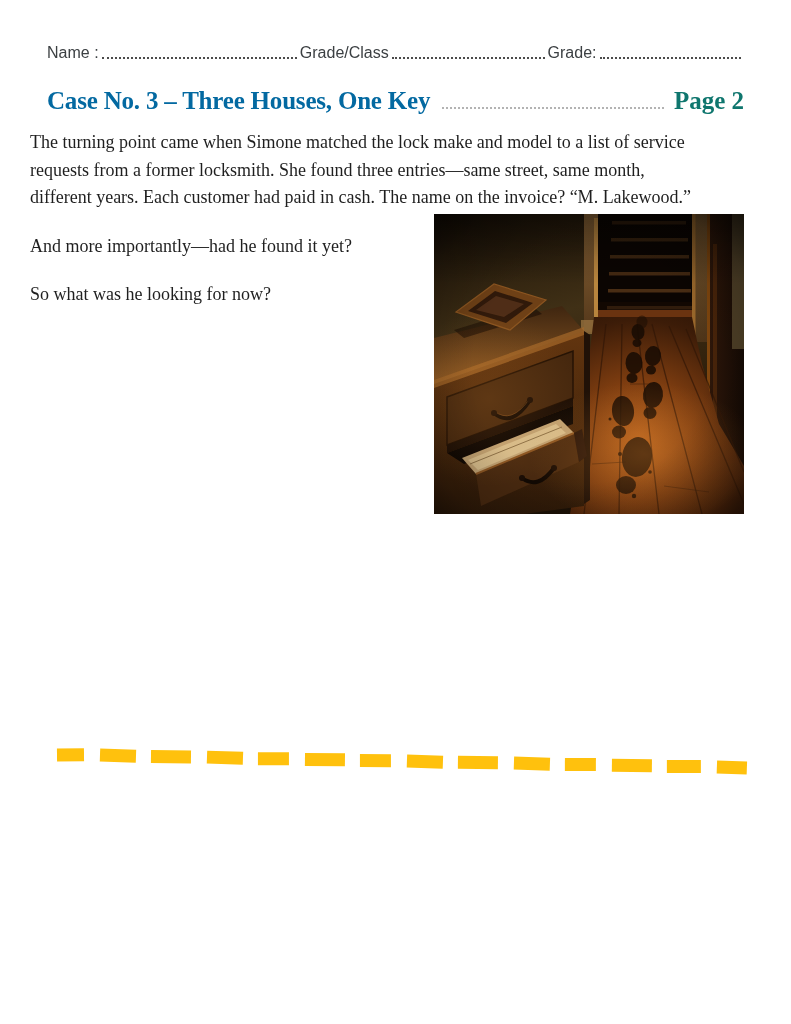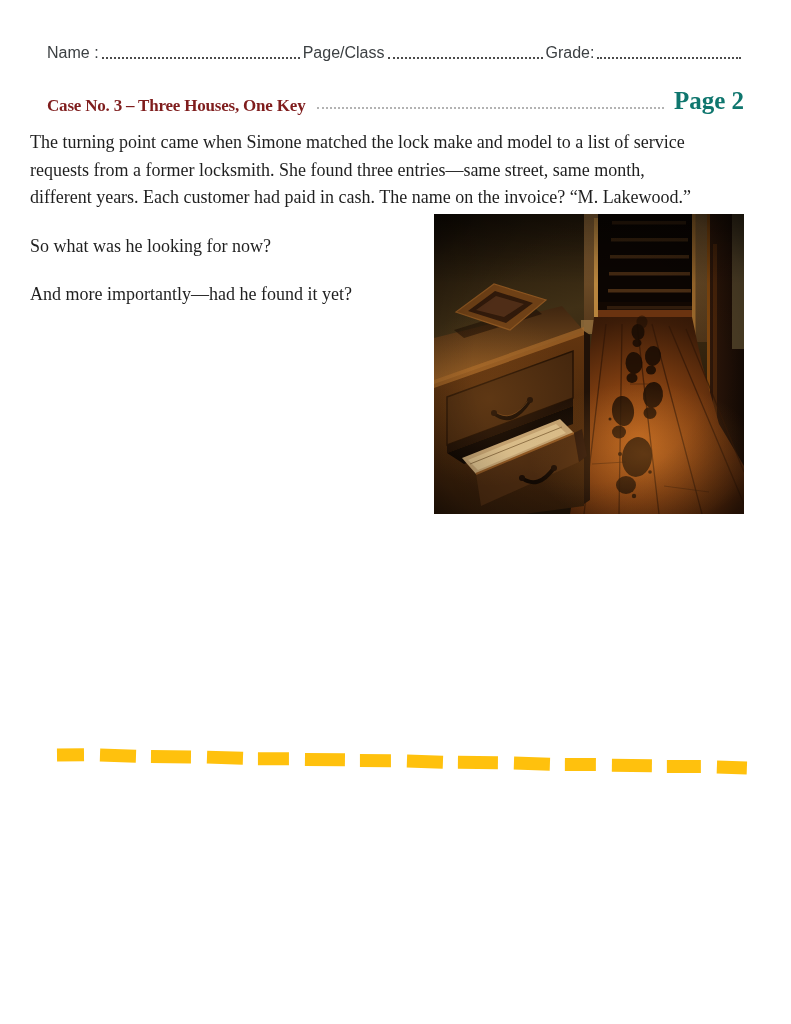--- a/index.html
+++ b/index.html
@@ -11,21 +11,21 @@
               display:flex;align-items:flex-end;
               font-family:"Liberation Sans",sans-serif;font-size:16px;color:#3c4043;}
   .hlabel{white-space:nowrap;line-height:1;padding-bottom:1px;}
   .leader{border-bottom:2px dotted #4b4b4b;margin:0 3px 3px 3px;height:1px;}
   .leader.l1{flex:1.38;}
   .leader.l2{flex:1.08;}
   .leader.l3{flex:1;}
 
   
   .title-row{position:absolute;top:87px;left:47px;width:697px;display:flex;align-items:flex-end;}
-  .case-title{margin:0;font-size:17px;font-weight:bold;color:#7f1d1d;line-height:1.15;
+  .case-title{margin:0;font-size:25px;font-weight:bold;color:#0369a1;line-height:1.15;
               letter-spacing:-0.2px;white-space:nowrap;}
   .title-leader{flex:1;border-bottom:2px dotted #b3b3b3;margin:0 10px 7px 12px;height:1px;}
   .page-num{font-size:25px;font-weight:bold;color:#0f766e;line-height:1.15;white-space:nowrap;}
 
   
   .story{position:absolute;top:129px;left:30px;width:700px;color:#1f1f1f;}
   .story p{margin:0 0 21px 0;font-size:18px;line-height:27.5px;white-space:pre-line;}
   .story .col{width:385px;}
 
   
@@ -49,39 +49,39 @@
           font-family:"Liberation Sans",sans-serif;font-size:14px;color:#333333;}
 </style>
 </head>
 <body>
 
 <div class="sheet">
 
   <div class="header-row">
     <span class="hlabel">Name :</span>
     <span class="leader l1"></span>
-    <span class="hlabel">Page/Class</span>
+    <span class="hlabel">Grade/Class</span>
     <span class="leader l2"></span>
     <span class="hlabel">Grade:</span>
     <span class="leader l3"></span>
   </div>
 
   <div class="title-row">
     <h1 class="case-title">Case No. 3 – Three Houses, One Key</h1>
     <span class="title-leader"></span>
     <span class="page-num">Page 2</span>
   </div>
 
   <div class="story">
     <p>The turning point came when Simone matched the lock make and model to a list of service
 requests from a former locksmith. She found three entries—same street, same month,
 different years. Each customer had paid in cash. The name on the invoice? “M. Lakewood.”</p>
     <div class="col">
+      <p>And more importantly—had he found it yet?</p>
       <p>So what was he looking for now?</p>
-      <p>And more importantly—had he found it yet?</p>
     </div>
   </div>
 
   <figure class="photo">
     <svg viewBox="0 0 310 300" preserveAspectRatio="none" role="img" aria-label="Dark warmly lit hallway: muddy footprints lead across a wooden floor past a dresser with an open drawer of papers and a tilted picture frame, toward a staircase seen through a doorway">
       <defs>
         <linearGradient id="gWall" x1="0" y1="0" x2="0.25" y2="1">
           <stop offset="0" stop-color="#1a1006"></stop>
           <stop offset="0.4" stop-color="#403016"></stop>
           <stop offset="0.75" stop-color="#2e1e0a"></stop>

